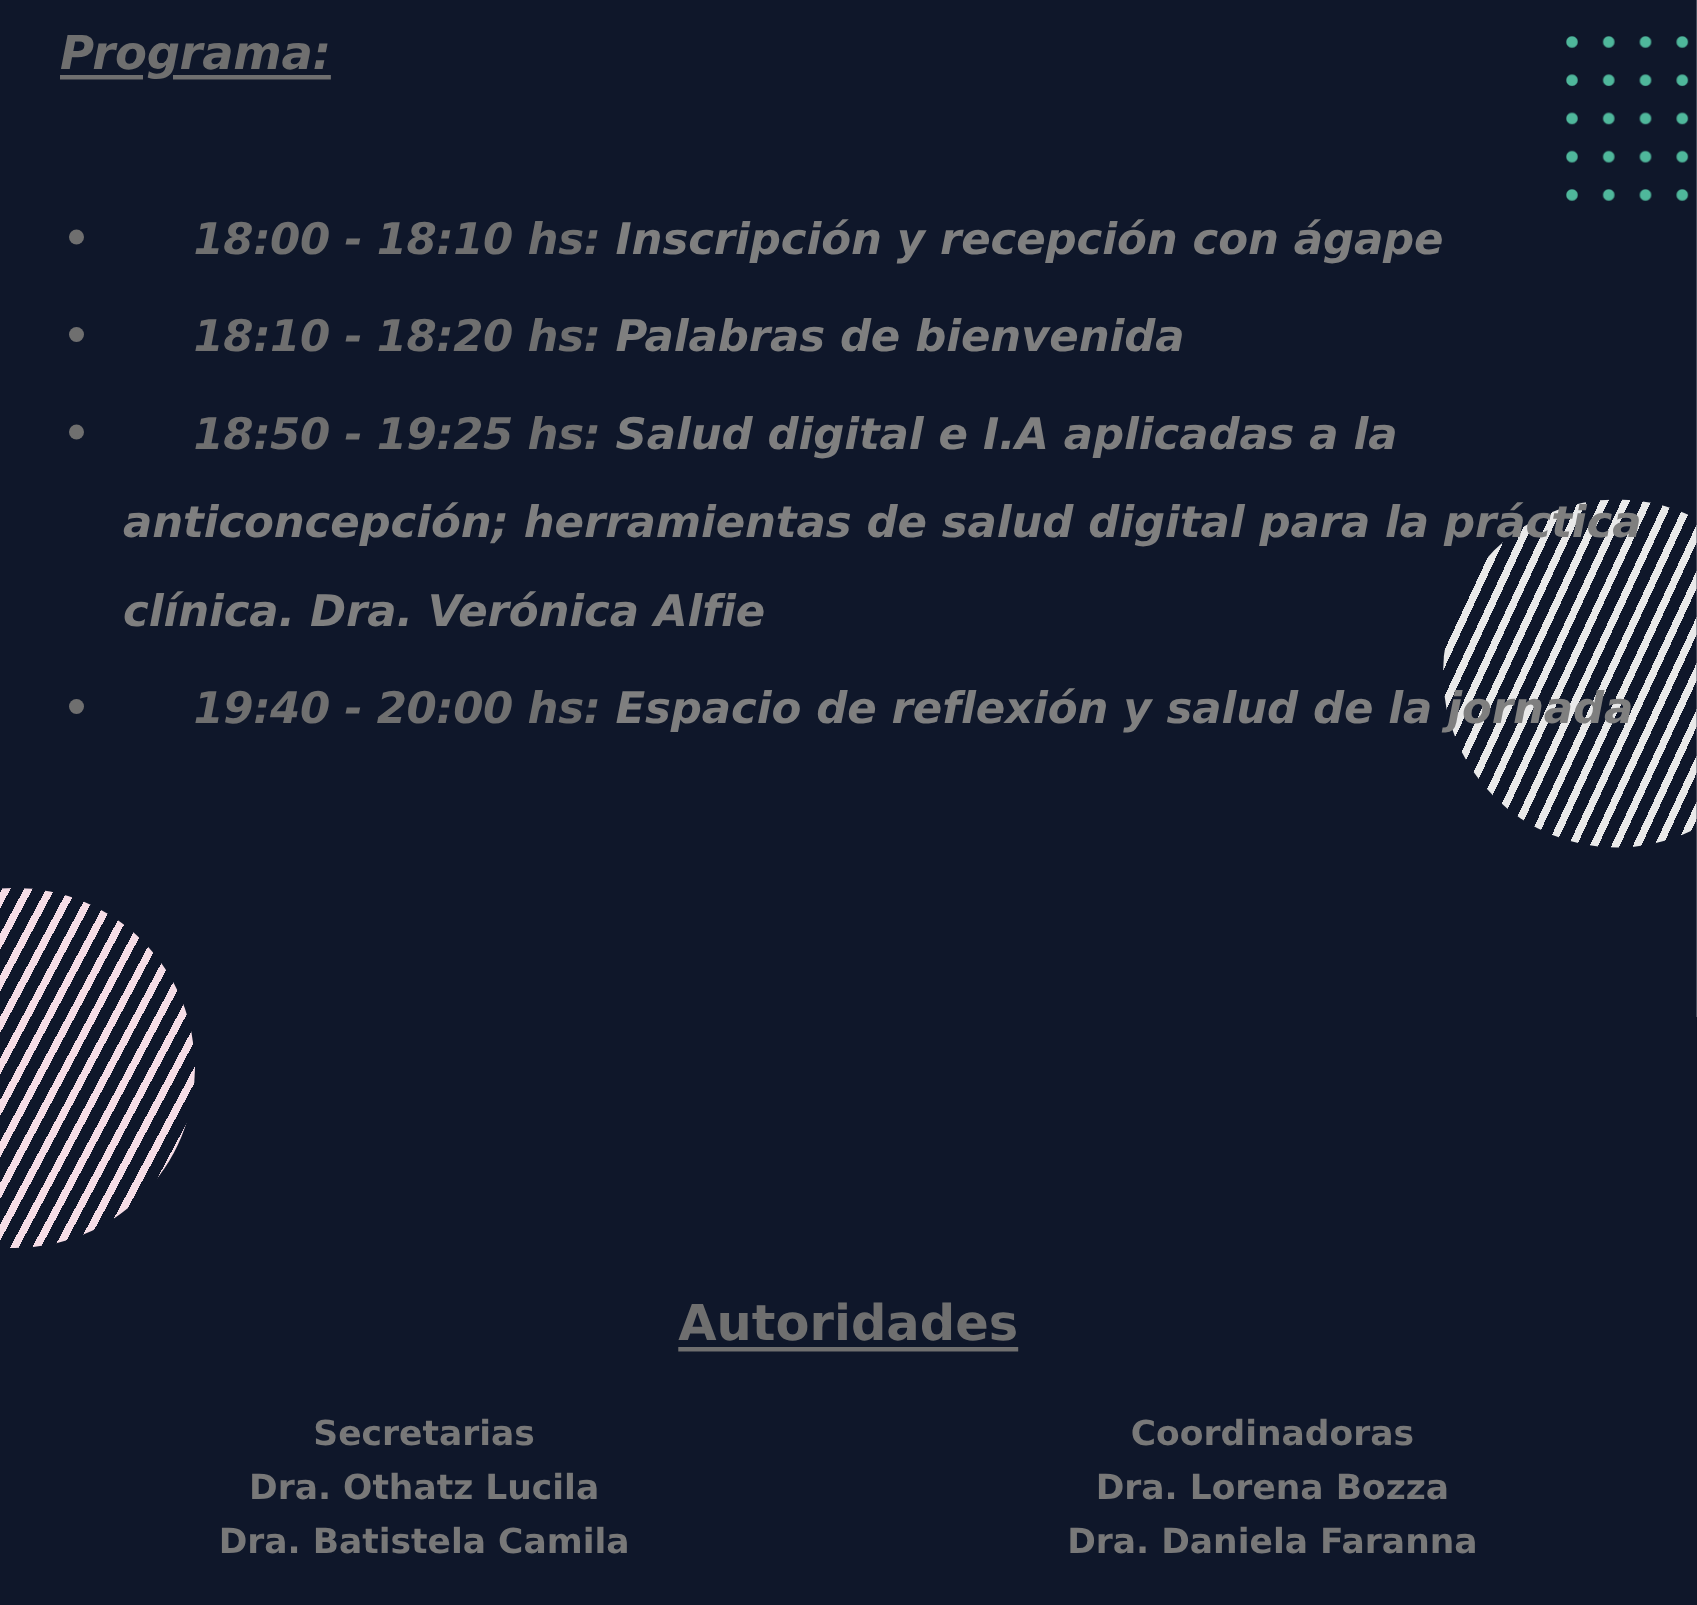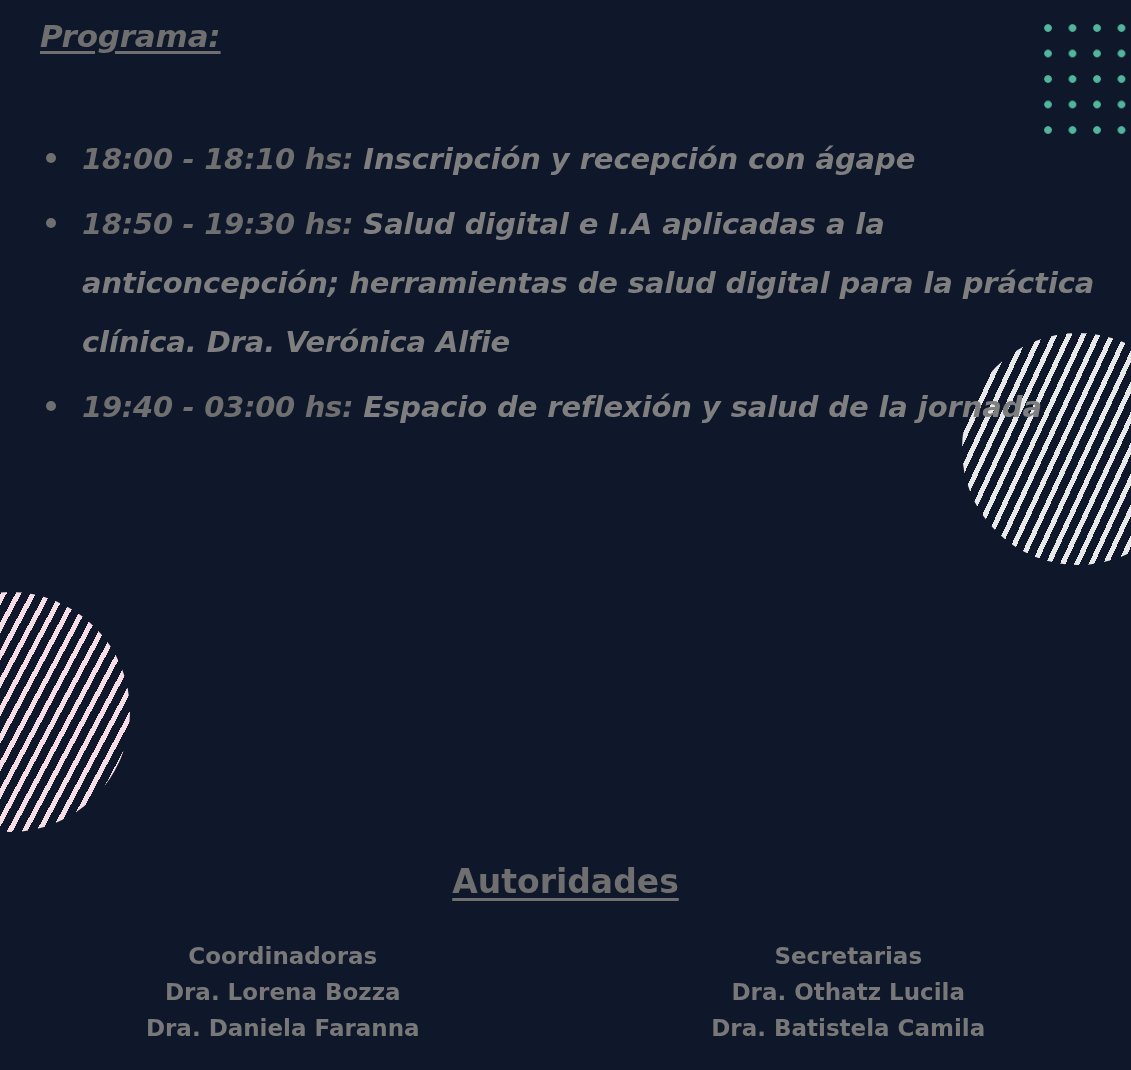--- a/index.html
+++ b/index.html
@@ -115,20 +115,21 @@
     width: 10px;
     height: 10px;
     border-radius: 50%;
     background: #6f6f6f;
   }
 
   .program-item .time {
     font-weight: bold;
     color: #6f6f6f;
     letter-spacing: -0.3px;
+    margin-left: 47px;
   }
 
   .program-item .desc {
     font-style: italic;
     font-weight: bold;
     color: #7f7f7f;
   }
 
   .authorities-heading {
     position: absolute;
@@ -182,45 +183,48 @@
   <div class="content">
 
     <div class="program-title">Programa:</div>
 
     <ul class="program-list">
 
       <li class="program-item">
         <span class="bullet"></span><span class="time">18:00 - 18:10 hs:</span><span class="desc"> Inscripción y recepción con ágape</span>
       </li>
 
-
-
-      <li class="program-item">
-        <span class="bullet"></span><span class="time">18:50 - 19:30 hs:</span><span class="desc"> Salud digital e I.A aplicadas a la anticoncepción; herramientas de salud digital para la práctica clínica. Dra. Verónica Alfie</span>
-      </li>
-
-
-      <li class="program-item">
-        <span class="bullet"></span><span class="time">19:40 - 03:00 hs:</span><span class="desc"> Espacio de reflexión y salud de la jornada</span>
+      <li class="program-item">
+        <span class="bullet"></span><span class="time">18:10 - 18:20 hs:</span><span class="desc"> Palabras de bienvenida</span>
+      </li>
+
+
+      <li class="program-item">
+        <span class="bullet"></span><span class="time">18:50 - 19:25 hs:</span><span class="desc"> Salud digital e I.A aplicadas a la anticoncepción; herramientas de salud digital para la práctica clínica. Dra. Verónica Alfie</span>
+      </li>
+
+
+      <li class="program-item">
+        <span class="bullet"></span><span class="time">19:40 - 20:00 hs:</span><span class="desc"> Espacio de reflexión y salud de la jornada</span>
       </li>
 
     </ul>
 
     <div class="authorities-heading">Autoridades</div>
 
     <div class="authorities-columns">
+
+      <div class="authorities-col">
+        <div class="role">Secretarias</div>
+        <div class="person">Dra. Othatz Lucila</div>
+        <div class="person">Dra. Batistela Camila</div>
+      </div>
 
       <div class="authorities-col">
         <div class="role">Coordinadoras</div>
         <div class="person">Dra. Lorena Bozza</div>
         <div class="person">Dra. Daniela Faranna</div>
       </div>
 
-      <div class="authorities-col">
-        <div class="role">Secretarias</div>
-        <div class="person">Dra. Othatz Lucila</div>
-        <div class="person">Dra. Batistela Camila</div>
-      </div>
-
     </div>
 
   </div>
 </div>
 
 </body></html>

